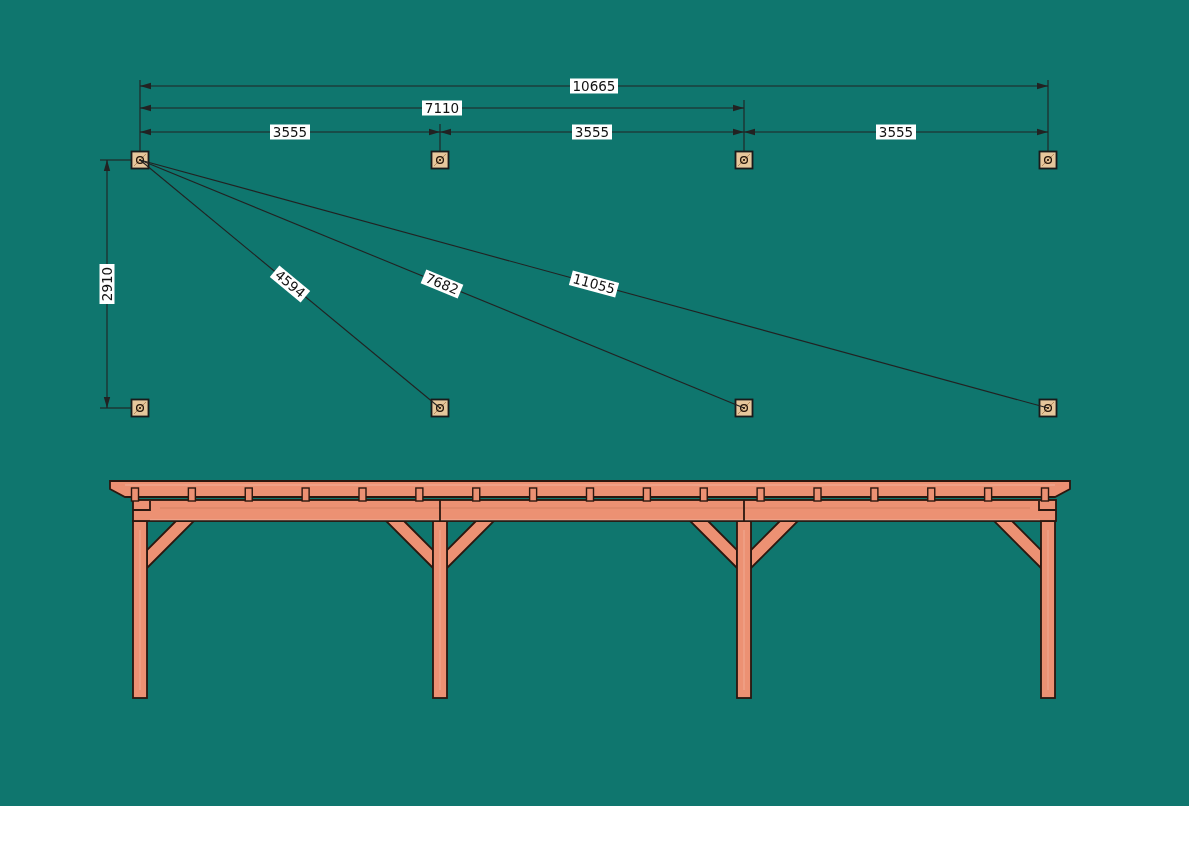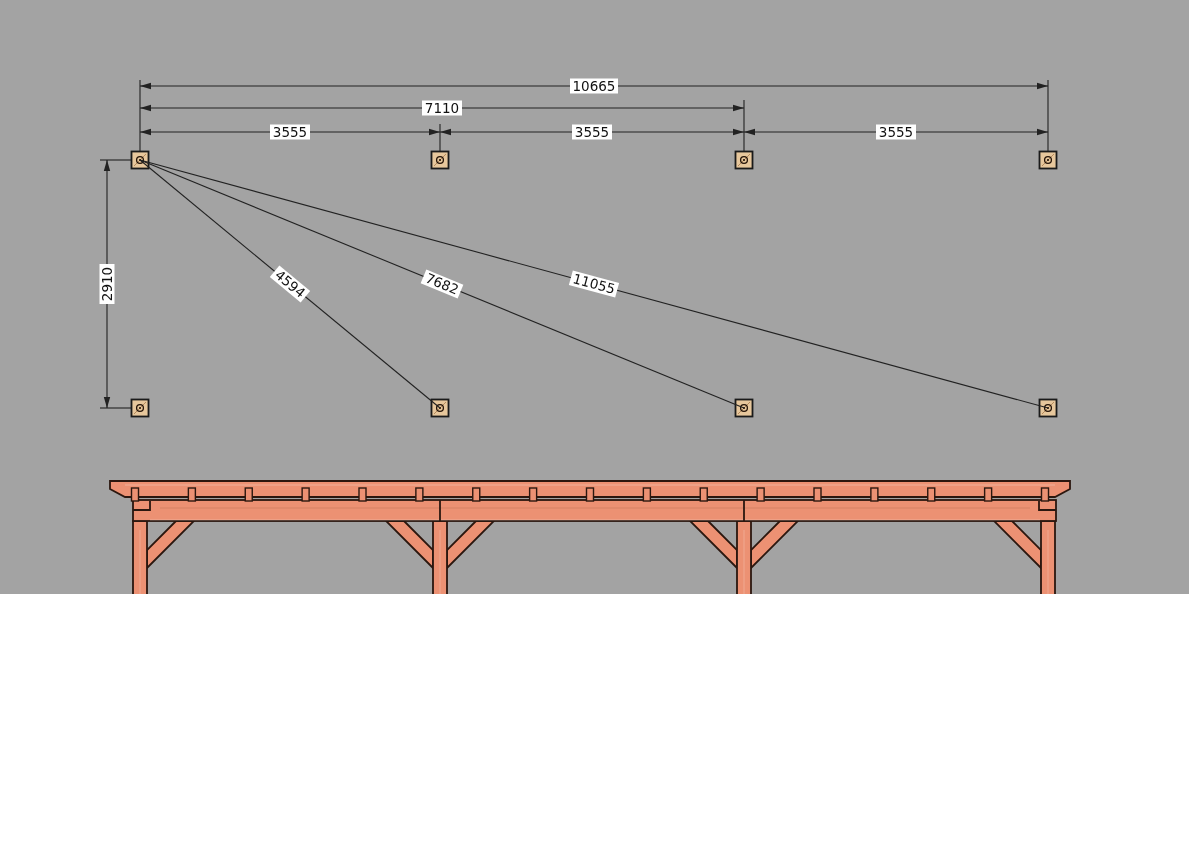--- a/index.html
+++ b/index.html
@@ -1,16 +1,16 @@
 <!DOCTYPE html>
 <html><head>
 <meta charset="utf-8">
 <style>
   html,body{margin:0;padding:0;background:#ffffff;}
-  .stage{position:relative;width:1189px;height:594px;background:#a3a3a3;overflow:hidden;
+  .stage{position:relative;width:1189px;height:806px;background:#0f766e;overflow:hidden;
          font-family:"DejaVu Sans", sans-serif;}
   svg text{font-family:"DejaVu Sans", sans-serif;font-size:13.5px;fill:#111;}
   .dimline{stroke:#222;stroke-width:1.1;fill:none;}
   .extline{stroke:#222;stroke-width:1.1;fill:none;}
   .diagline{stroke:#222;stroke-width:1.1;fill:none;}
   .labelbg{fill:#ffffff;}
   .wood-edge{stroke:#2b170f;stroke-width:1.8;}
 </style>
 </head>
 <body>

